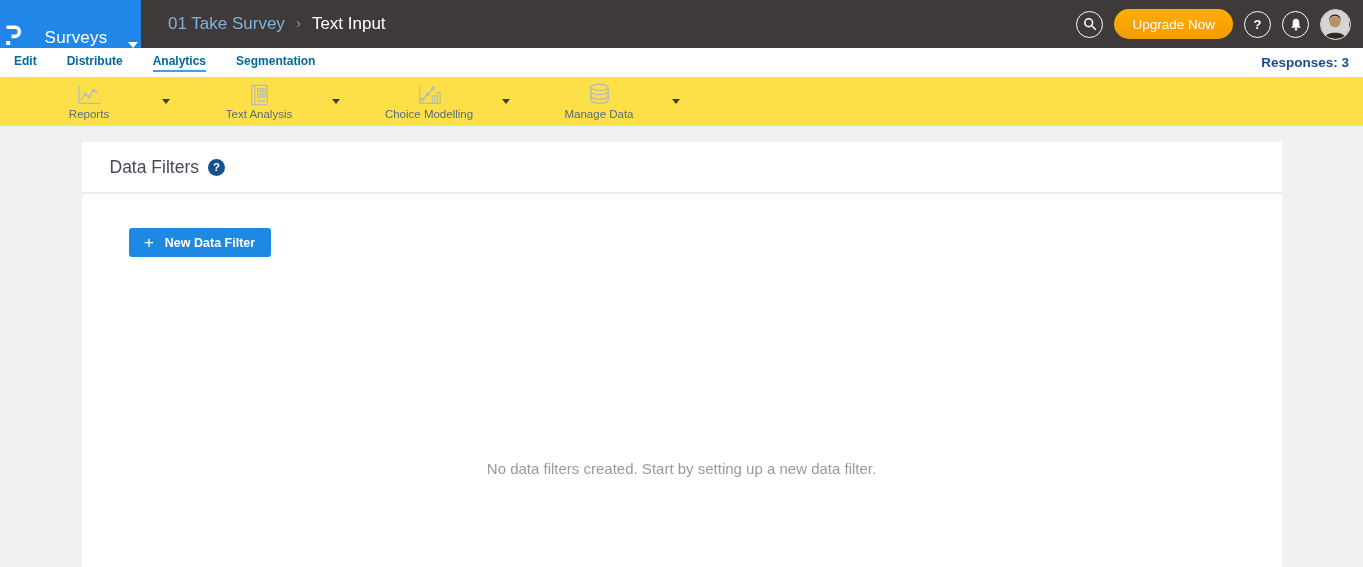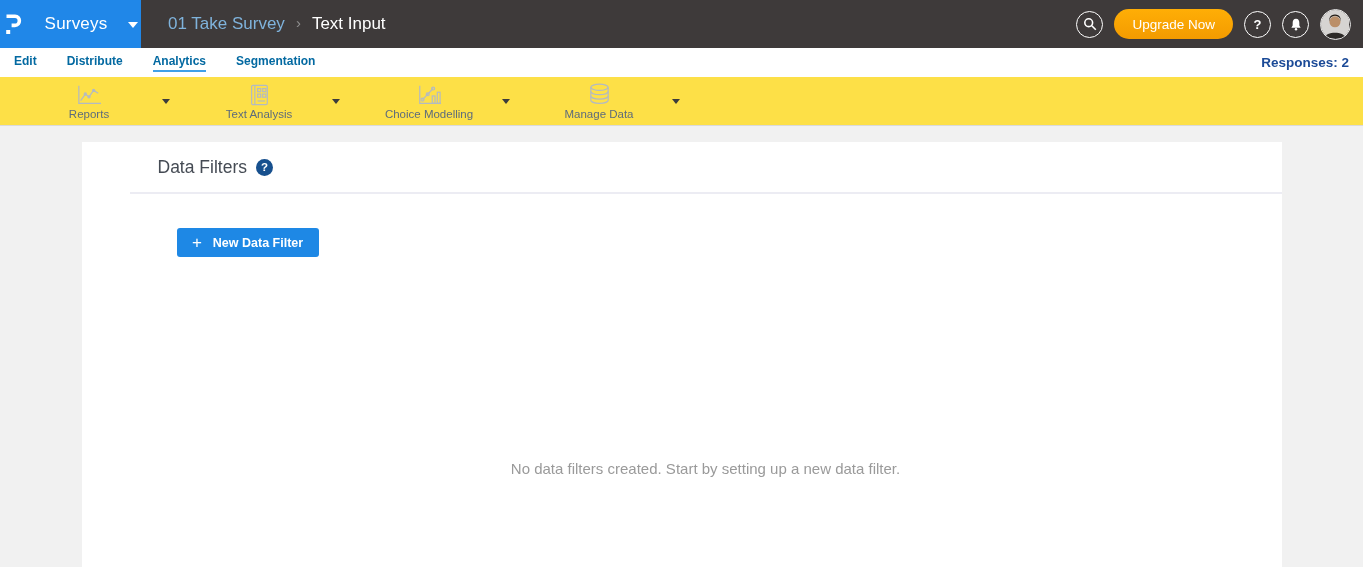--- a/index.html
+++ b/index.html
@@ -2,21 +2,21 @@
 <html><head>
 <meta charset="utf-8">
 <style>
   * { margin:0; padding:0; box-sizing:border-box; }
   html,body { width:1363px; height:567px; overflow:hidden;
     font-family:"Liberation Sans", sans-serif; background:#f1f1f1; }
 
   
   .topbar { height:48px; background:#3e3a3a; display:flex; align-items:center; }
   .logo-block { width:141px; height:48px; background:#2087e8; display:flex;
-    align-items:center; justify-content:center; gap:21px; color:#fff; cursor:pointer; }
+    align-items:flex-end; justify-content:center; gap:21px; color:#fff; cursor:pointer; }
   .logo-glyph { display:flex; align-items:center; }
   .product-name { font-size:17px; letter-spacing:.2px; }
   .caret-down-white { width:0; height:0; border-left:5px solid transparent;
     border-right:5px solid transparent; border-top:6px solid #fff; margin-top:2px; }
   .breadcrumb { display:flex; align-items:flex-start; gap:11px; margin-left:27px; font-size:17px; }
   .crumb-survey { color:#7fb3dc; cursor:pointer; }
   .crumb-sep { color:#8f8f8f; font-size:15px; }
   .crumb-page { color:#ffffff; }
   .topbar-right { margin-left:auto; display:flex; align-items:center; gap:11px; padding-right:12px; }
   .circle-btn { width:27px; height:27px; border:1.5px solid #fff; border-radius:50%;
@@ -44,21 +44,21 @@
   .tb-btn { width:126px; display:flex; flex-direction:column; align-items:center;
     gap:1px; cursor:pointer; background:none; border:none; padding:2px 0 0 0; }
   .tb-icon { color:#b3bac3; height:22px; display:flex; align-items:flex-end; }
   .tb-icon svg { stroke:#b3bac3; fill:none; stroke-width:1.3; }
   .tb-label { font-size:11.5px; color:#5d6b7c; font-family:inherit; white-space:nowrap; }
   .tb-caret { margin-left:10px; width:0; height:0; border-left:4.5px solid transparent;
     border-right:4.5px solid transparent; border-top:5.5px solid #3c3c3c; cursor:pointer; }
 
   
   .main { height:441px; background:#f1f1f1; padding-top:16px; }
-  .card { width:1200px; margin:0 auto; background:#fff; height:100%;padding-left:48px; }
+  .card { width:1200px; margin:0 auto; background:#fff; height:100%; }
   .card-header { height:52px; display:flex; align-items:center; padding-left:28px;
     border-bottom:2px solid #ececf3; }
   .card-title { font-size:17.5px; color:#454b54; }
   .help-badge { width:17px; height:17px; border-radius:50%; background:#17508e;
     color:#fff; font-size:11.5px; font-weight:bold; display:flex; align-items:center;
     justify-content:center; margin-left:9px; cursor:pointer; }
   .new-filter-btn { margin:34px 0 0 47px; width:142px; height:29px; background:#1e88e5;
     color:#fff; border:none; border-radius:3px; font-size:12.5px; font-weight:bold;
     font-family:inherit; display:flex; align-items:center; justify-content:center;
     gap:11px; cursor:pointer; }
@@ -110,21 +110,21 @@
   </div>
 </div>
 
 <div class="navrow">
   <div class="tabs">
     <span class="tab">Edit</span>
     <span class="tab">Distribute</span>
     <span class="tab active">Analytics</span>
     <span class="tab">Segmentation</span>
   </div>
-  <span class="responses">Responses: 2</span>
+  <span class="responses">Responses: 3</span>
 </div>
 
 <div class="toolbar">
 
   <div class="tb-group">
     <button class="tb-btn">
       <span class="tb-icon">
         <svg width="32" height="24" viewBox="0 0 34 26">
           <path d="M6 3 V22 H30"></path>
           <polyline points="8,19 13,12 17,15 22,8 27,11"></polyline>

